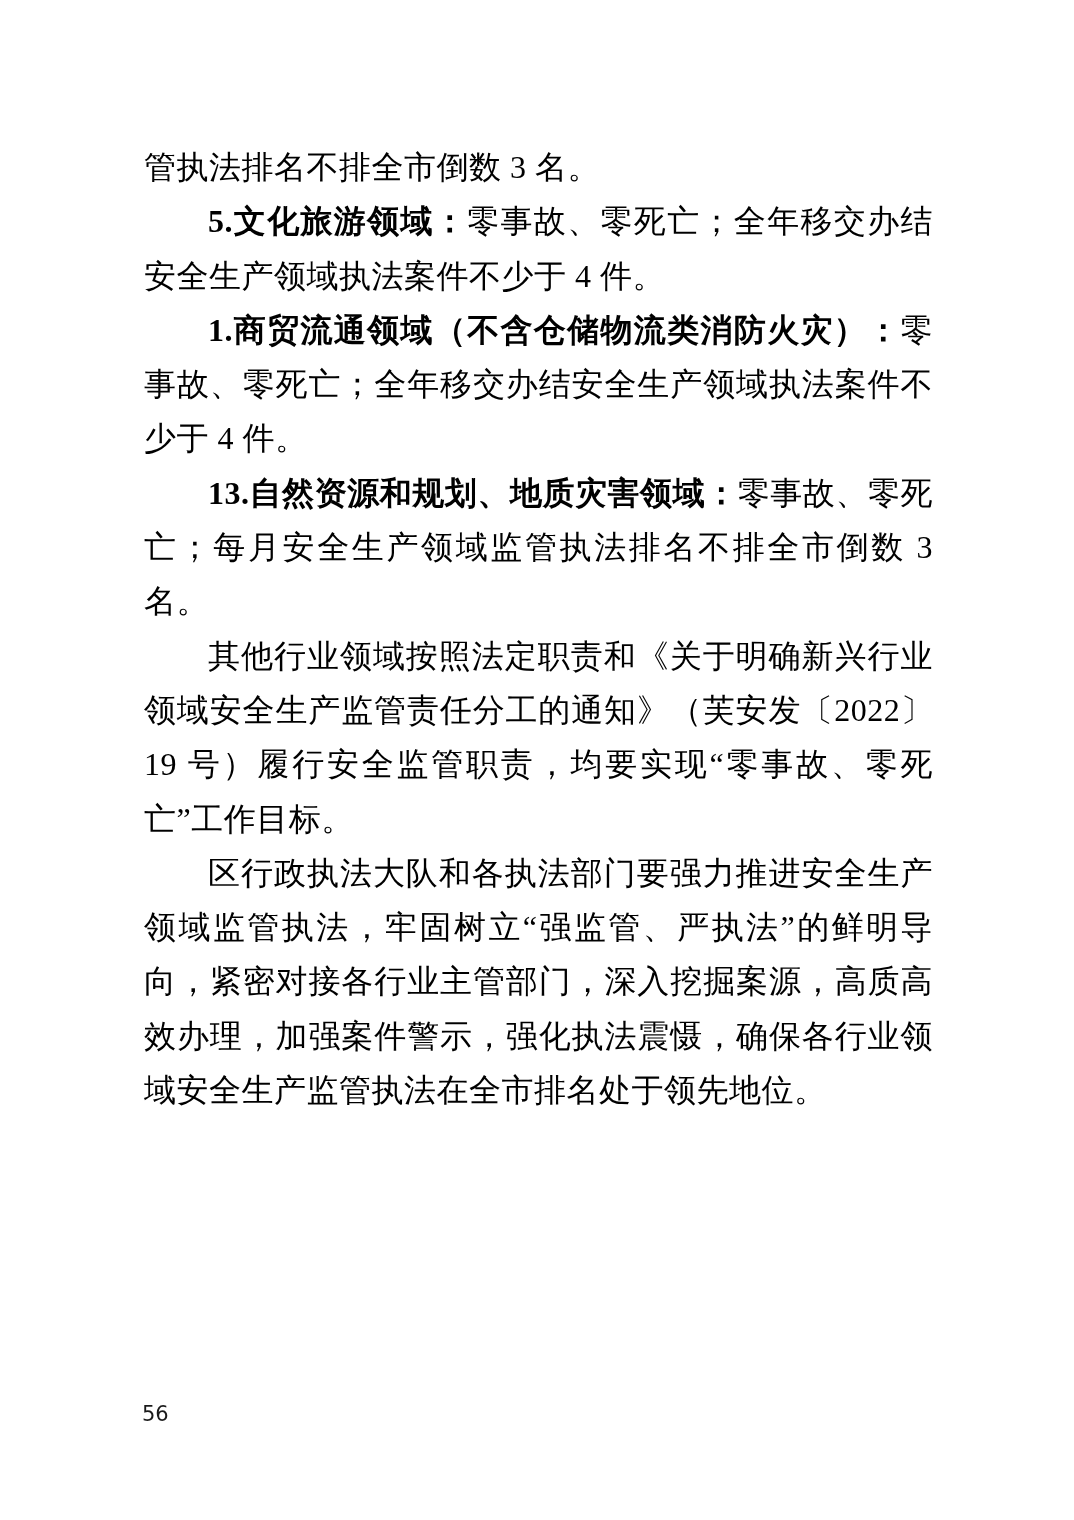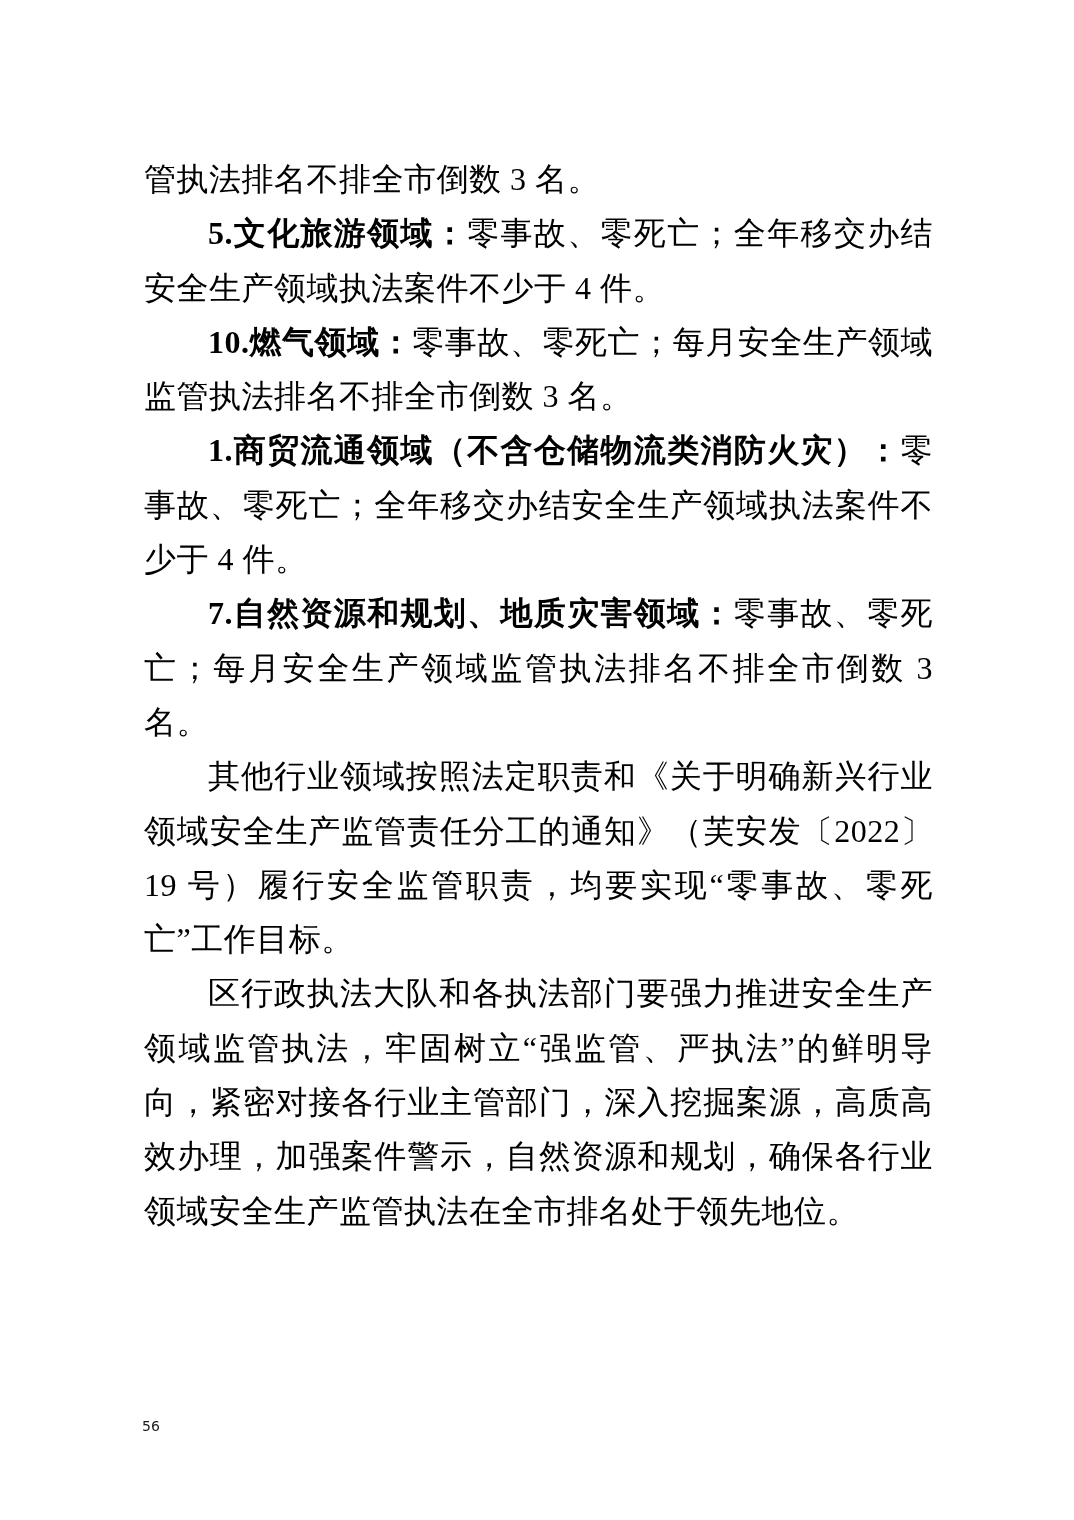--- a/index.html
+++ b/index.html
@@ -11,21 +11,21 @@
     height: 1520px;
     background: #ffffff;
     position: relative;
     overflow: hidden;
     color: #000000;
     font-family: "Liberation Serif", "DejaVu Serif", serif;
   }
   .page {
     position: absolute;
     left: 0;
-    top: 12px;
+    top: 0;
     width: 1074px;
     height: 1472px;
     background: #ffffff;
   }
   .doc-body {
     position: absolute;
     left: 144px;
     top: 140px;
     width: 789px;
     font-size: 32px;
@@ -40,33 +40,32 @@
   .para.indent {
     text-indent: 64px;
   }
   .para b {
     font-weight: bold;
   }
   .page-number {
     position: absolute;
     left: 142px;
     top: 1400px;
-    font-size: 14px;
+    font-size: 21px;
     line-height: 28px;
     font-family: "DejaVu Sans", "Liberation Sans", sans-serif;
     color: #1a1a1a;
   }
 </style>
 </head>
 <body>
 
 <div class="page">
   <div class="doc-body">
       <p class="para">管执法排名不排全市倒数 3 名。</p>
       <p class="para indent"><b>5.文化旅游领域：</b>零事故、零死亡；全年移交办结安全生产领域执法案件不少于 4 件。</p>
-      <p class="para indent"><b>10.燃气领域：</b>零事故、零死亡；每月安全生产领域监管执法排名不排全市倒数 3 名。</p>
       <p class="para indent"><b>1.商贸流通领域（不含仓储物流类消防火灾）：</b>零事故、零死亡；全年移交办结安全生产领域执法案件不少于 4 件。</p>
-      <p class="para indent"><b>7.自然资源和规划、地质灾害领域：</b>零事故、零死亡；每月安全生产领域监管执法排名不排全市倒数 3 名。</p>
+      <p class="para indent"><b>13.自然资源和规划、地质灾害领域：</b>零事故、零死亡；每月安全生产领域监管执法排名不排全市倒数 3 名。</p>
       <p class="para indent">其他行业领域按照法定职责和《关于明确新兴行业领域安全生产监管责任分工的通知》（芙安发〔2022〕19 号）履行安全监管职责，均要实现“零事故、零死亡”工作目标。</p>
-      <p class="para indent">区行政执法大队和各执法部门要强力推进安全生产领域监管执法，牢固树立“强监管、严执法”的鲜明导向，紧密对接各行业主管部门，深入挖掘案源，高质高效办理，加强案件警示，自然资源和规划，确保各行业领域安全生产监管执法在全市排名处于领先地位。</p>
+      <p class="para indent">区行政执法大队和各执法部门要强力推进安全生产领域监管执法，牢固树立“强监管、严执法”的鲜明导向，紧密对接各行业主管部门，深入挖掘案源，高质高效办理，加强案件警示，强化执法震慑，确保各行业领域安全生产监管执法在全市排名处于领先地位。</p>
     </div>
   <div class="page-number">56</div>
 </div>
 
 </body></html>

